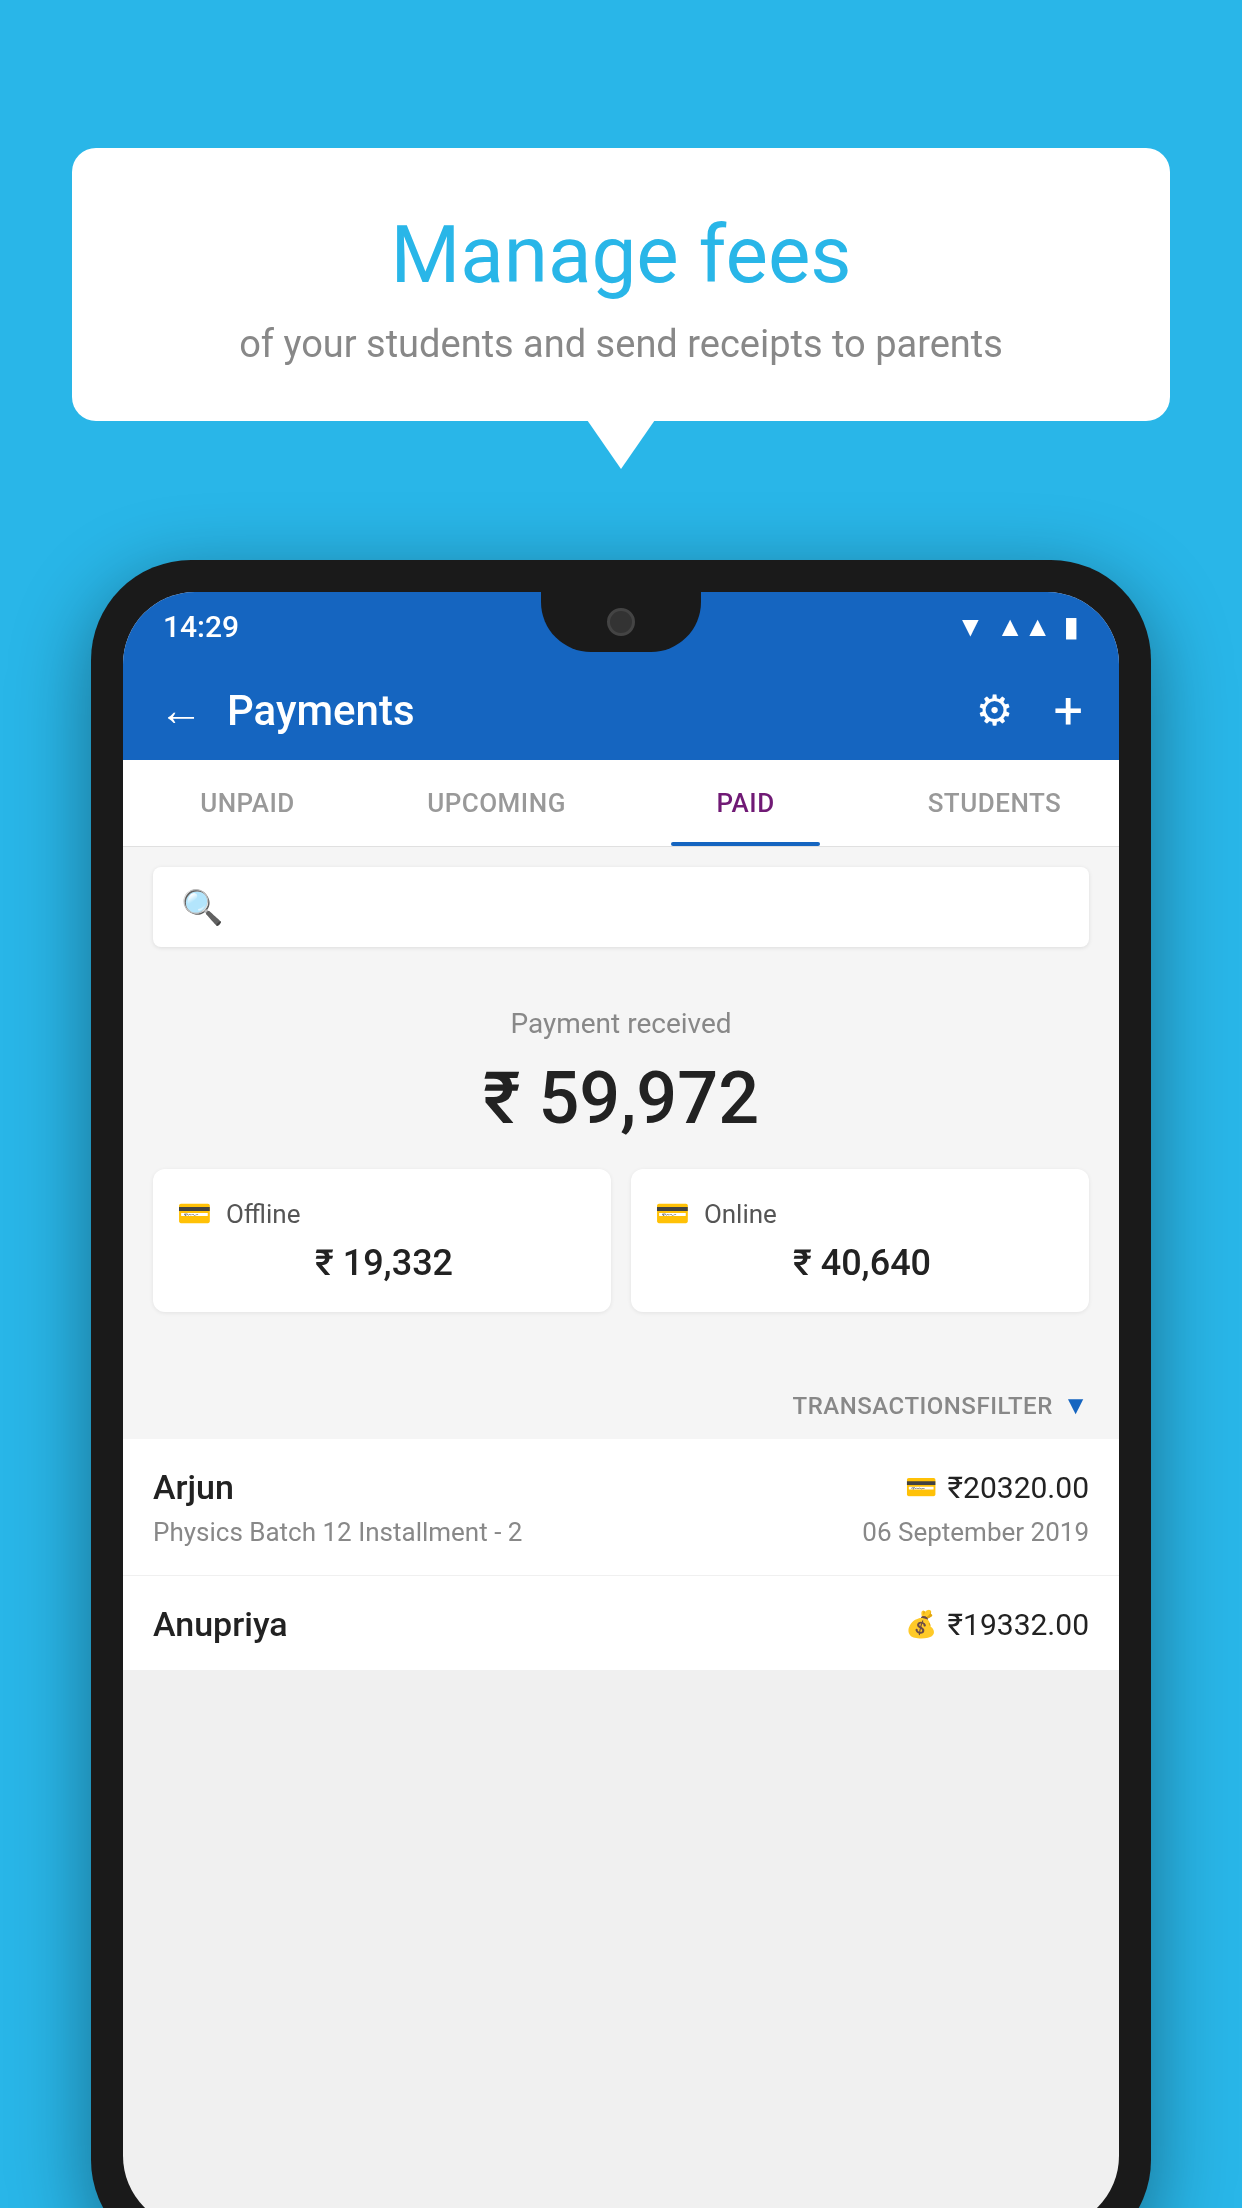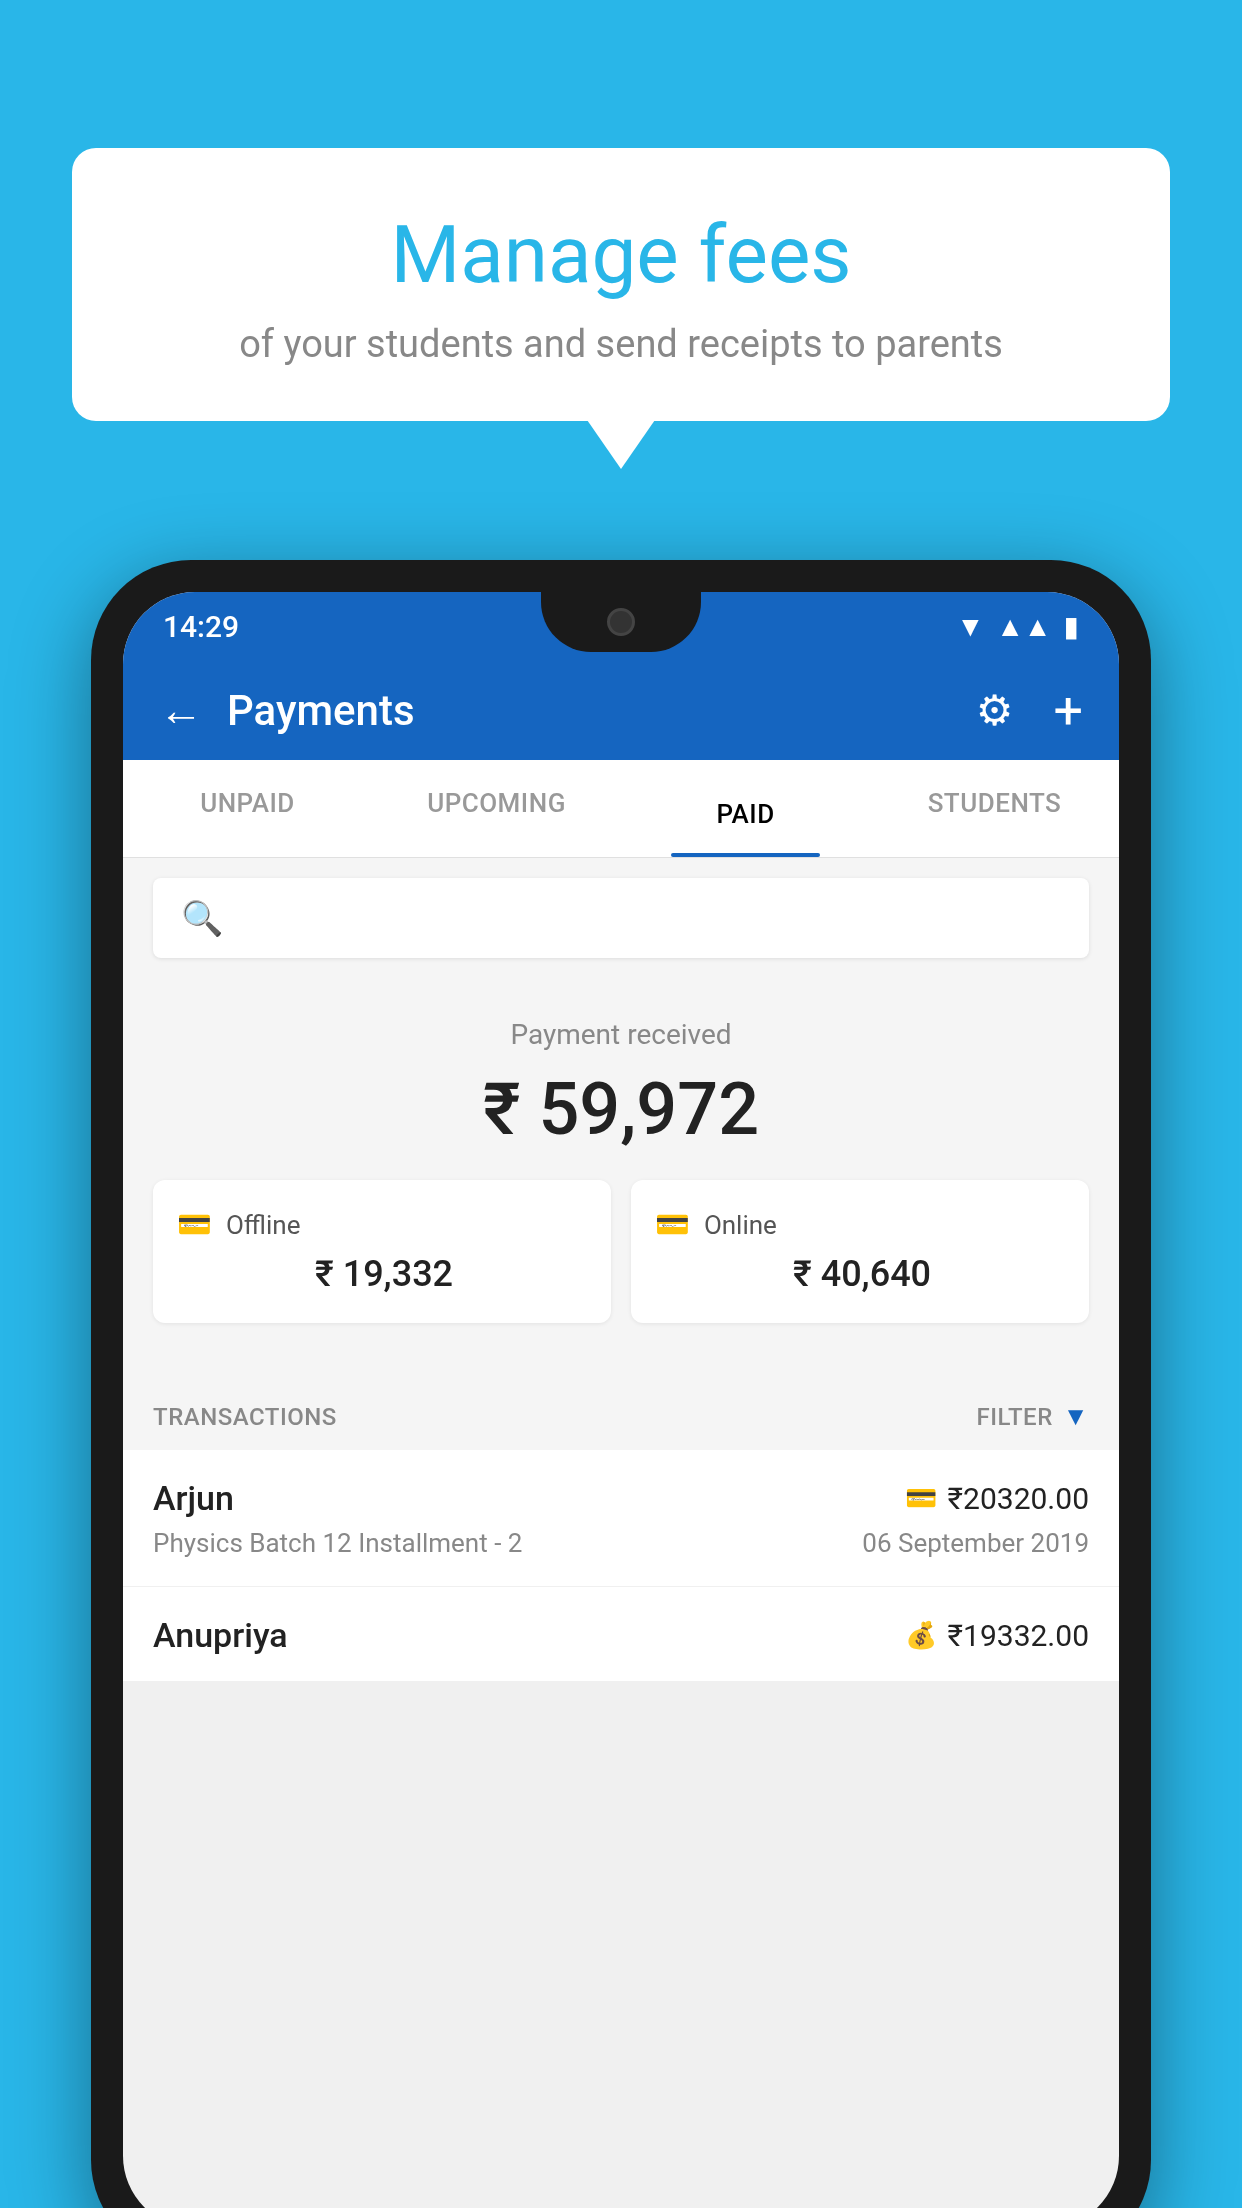--- a/index.html
+++ b/index.html
@@ -177,22 +177,21 @@
       padding: 28px 6px;
       text-align: center;
       font-size: 26px;
       color: #999;
       font-weight: 500;
       letter-spacing: 0.5px;
       cursor: pointer;
       position: relative;
     }
     .tab.active {
-      color: #000000;
-      margin-top: 11px;
+      color: #701a75;
     }
     .tab.active::after {
       content: '';
       position: absolute;
       bottom: 0;
       left: 20%;
       right: 20%;
       height: 4px;
       background: #1565c0;
       border-radius: 2px;
@@ -270,21 +269,21 @@
       font-size: 36px;
       color: #222;
       font-weight: 500;
       padding-left: 4px;
     }
 
     
     .transactions-header {
       background: #f5f5f5;
       display: flex;
-      justify-content: space-between;
+      justify-content: flex-end;
       align-items: center;
       padding: 18px 30px;
     }
     .transactions-label {
       font-size: 24px;
       color: #888;
       font-weight: 500;
       letter-spacing: 0.5px;
     }
     .filter-btn {

